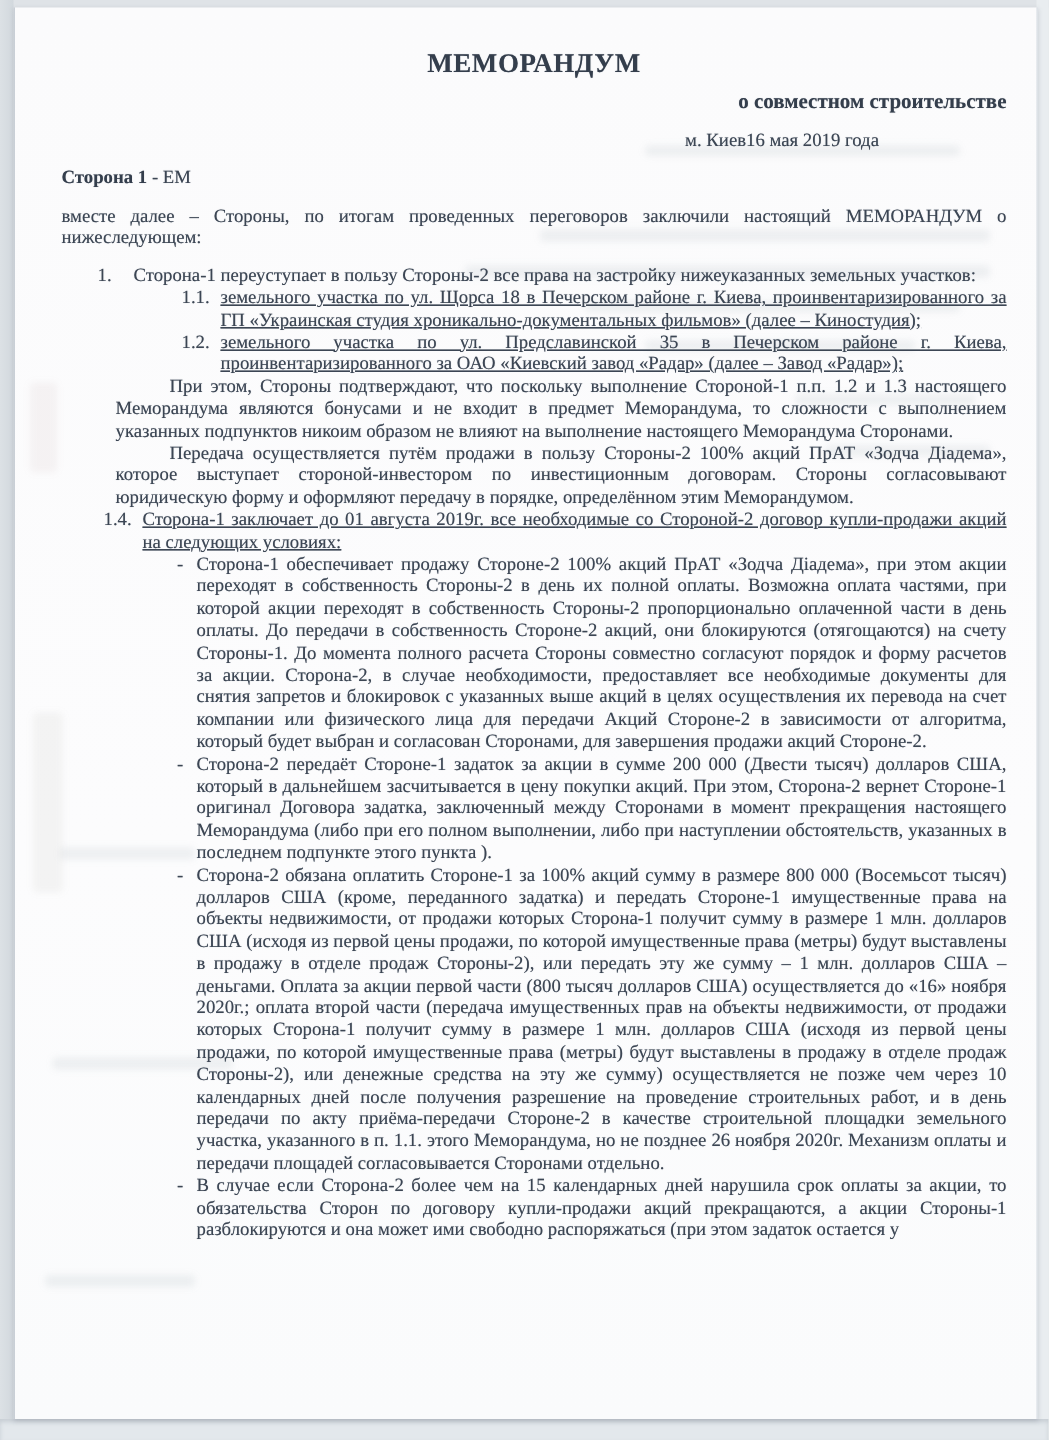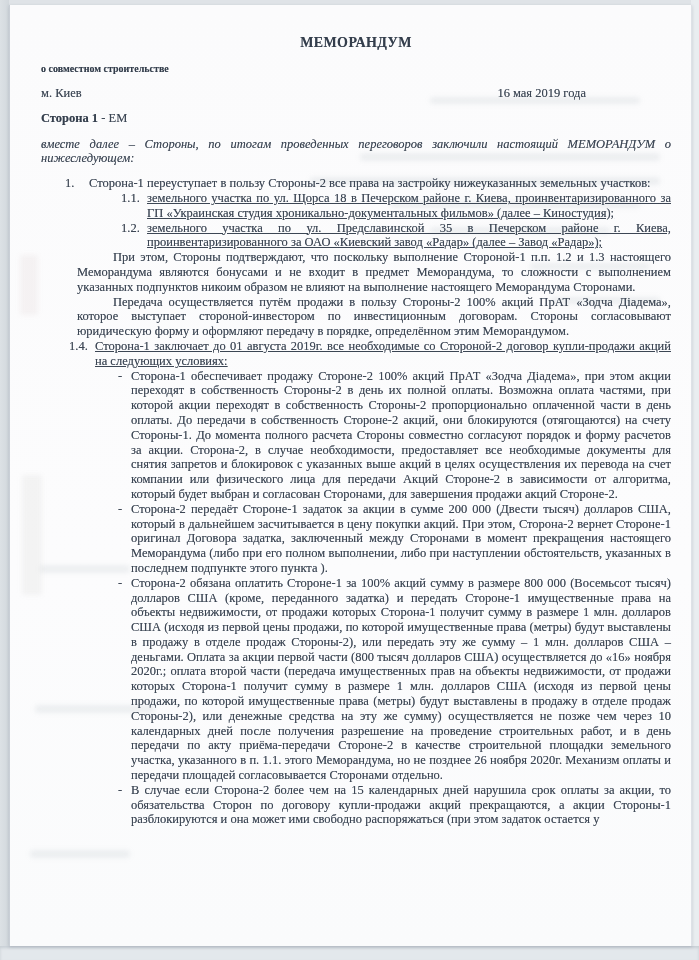--- a/index.html
+++ b/index.html
@@ -19,31 +19,31 @@
   }
   .bleed span{position:absolute;background:rgba(112,124,142,.10);filter:blur(2.6px);border-radius:3px;}
   .content{
     position:absolute;left:31px;top:30px;width:630px;
     color:#3c4654;
     font-size:12.5px;line-height:14.8px;
     text-align:justify;
     text-shadow:0 0 .5px rgba(62,72,88,.55);
   }
   .title{
-    text-align:center;font-weight:bold;font-size:14px;letter-spacing:.4px;
+    text-align:center;font-weight:bold;font-size:18px;letter-spacing:.4px;
     color:#343e4c;margin:0 0 11px 0;line-height:15px;
   }
   .subtitle{
-    text-align:left;font-weight:bold;font-size:10px;
+    text-align:right;font-weight:bold;font-size:14px;
     color:#343e4c;margin:0 0 10px 0;line-height:15px;
   }
-  .placedate{display:flex;justify-content:space-between;padding-right:85px;margin:0 0 10px 0;}
+  .placedate{display:flex;justify-content:flex-end;padding-right:85px;margin:0 0 10px 0;}
   .party{margin:0 0 11px 0;}
   .party .b{font-weight:bold;color:#343e4c;}
-  .intro{margin:0 0 10px 0;font-style:italic;}
+  .intro{margin:0 0 10px 0;}
   p{margin:0;}
   .l1{position:relative;margin-left:24px;padding-left:24px;}
   .l1 .num{position:absolute;left:0;top:0;}
   .l2{position:relative;margin-left:32px;padding-left:26px;text-decoration:underline;}
   .l2 .num{position:absolute;left:0;top:0;}
   .para{margin-left:36px;text-indent:36px;}
   .lb{position:relative;margin-left:75px;padding-left:15px;}
   .lb .mark{position:absolute;left:2px;top:0;}
   .band-top{position:absolute;left:0;top:0;width:699px;height:5px;background:#dfe3e7;}
   .band-bottom{position:absolute;left:0;top:946px;width:699px;height:14px;background:#e3e8ec;box-shadow:inset 0 2px 3px rgba(120,130,145,.25);}

